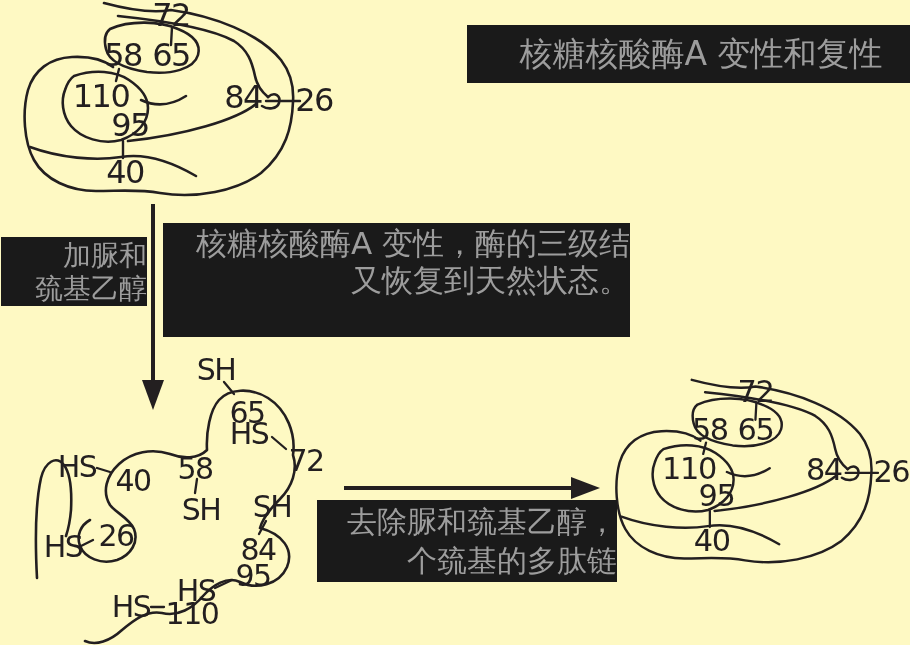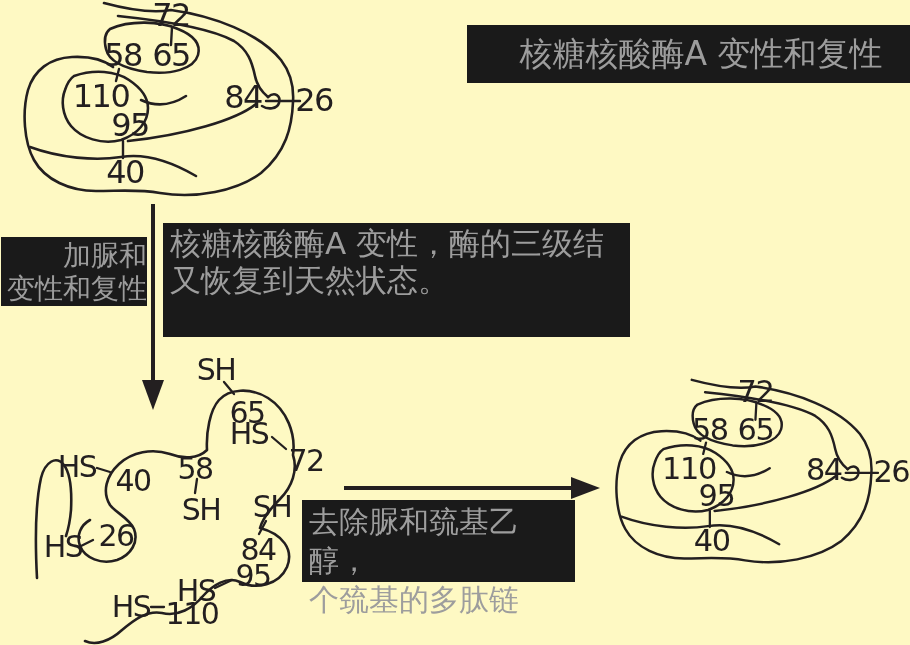--- a/index.html
+++ b/index.html
@@ -16,22 +16,22 @@
   text.numlabel{fill:#231f20;font-size:32px;letter-spacing:-1.5px;text-anchor:middle;
     font-family:"DejaVu Sans","Liberation Sans",sans-serif;}
   text.chainlabel{fill:#231f20;font-size:30px;letter-spacing:-1.5px;text-anchor:middle;
     font-family:"DejaVu Sans","Liberation Sans",sans-serif;}
   .blackbox{
     position:absolute;background:#1a1a1a;color:#9d9d9d;
     font-family:"DejaVu Sans","Liberation Sans",sans-serif;
   }
   .box-title{left:423px;top:25px;width:468px;height:58px;font-size:33px;line-height:58px;text-align:center;margin-left:44px;}
   .box-reagent{left:1px;top:237px;width:146px;height:69px;font-size:28px;line-height:33px;text-align:right;padding-top:2px;box-sizing:border-box;}
-  .box-denature{left:163px;top:223px;width:467px;height:114px;font-size:31px;line-height:37px;text-align:left;padding:2px 0 0 7px;box-sizing:border-box;}
-  .box-renature{left:302px;top:500px;width:273px;height:82px;font-size:30px;line-height:39px;text-align:left;padding:2px 0 0 7px;box-sizing:border-box;}
+  .box-denature{left:163px;top:223px;width:467px;height:114px;font-size:31px;line-height:37px;text-align:right;padding:2px 0 0 7px;box-sizing:border-box;}
+  .box-renature{left:317px;top:500px;width:300px;height:82px;font-size:30px;line-height:39px;text-align:right;padding:2px 0 0 7px;box-sizing:border-box;}
 </style>
 </head>
 <body>
 
 <div class="stage">
 
   <svg width="910" height="645" viewBox="0 0 910 645">
 
     <g id="native-protein">
       <path class="linework" d="M 104 3 C 130 10, 155 13, 171 10 C 214 16, 259 33, 281 60 C 291 73, 294 87, 293 102
@@ -106,21 +106,21 @@
       <path class="arrowhead" d="M 600 488 L 571 477 L 571 499 Z"></path>
     </g>
   </svg>
 
   <div class="blackbox box-title">
     <span>核糖核酸酶A 变性和复性</span>
   </div>
 
   <div class="blackbox box-reagent">
     <div>加脲和</div>
-    <div>变性和复性</div>
+    <div>巯基乙醇</div>
   </div>
 
   <div class="blackbox box-denature">
     <div>核糖核酸酶A 变性，酶的三级结</div>
     <div>又恢复到天然状态。</div>
   </div>
 
   <div class="blackbox box-renature">
     <div>去除脲和巯基乙醇，</div>
     <div>个巯基的多肽链</div>

